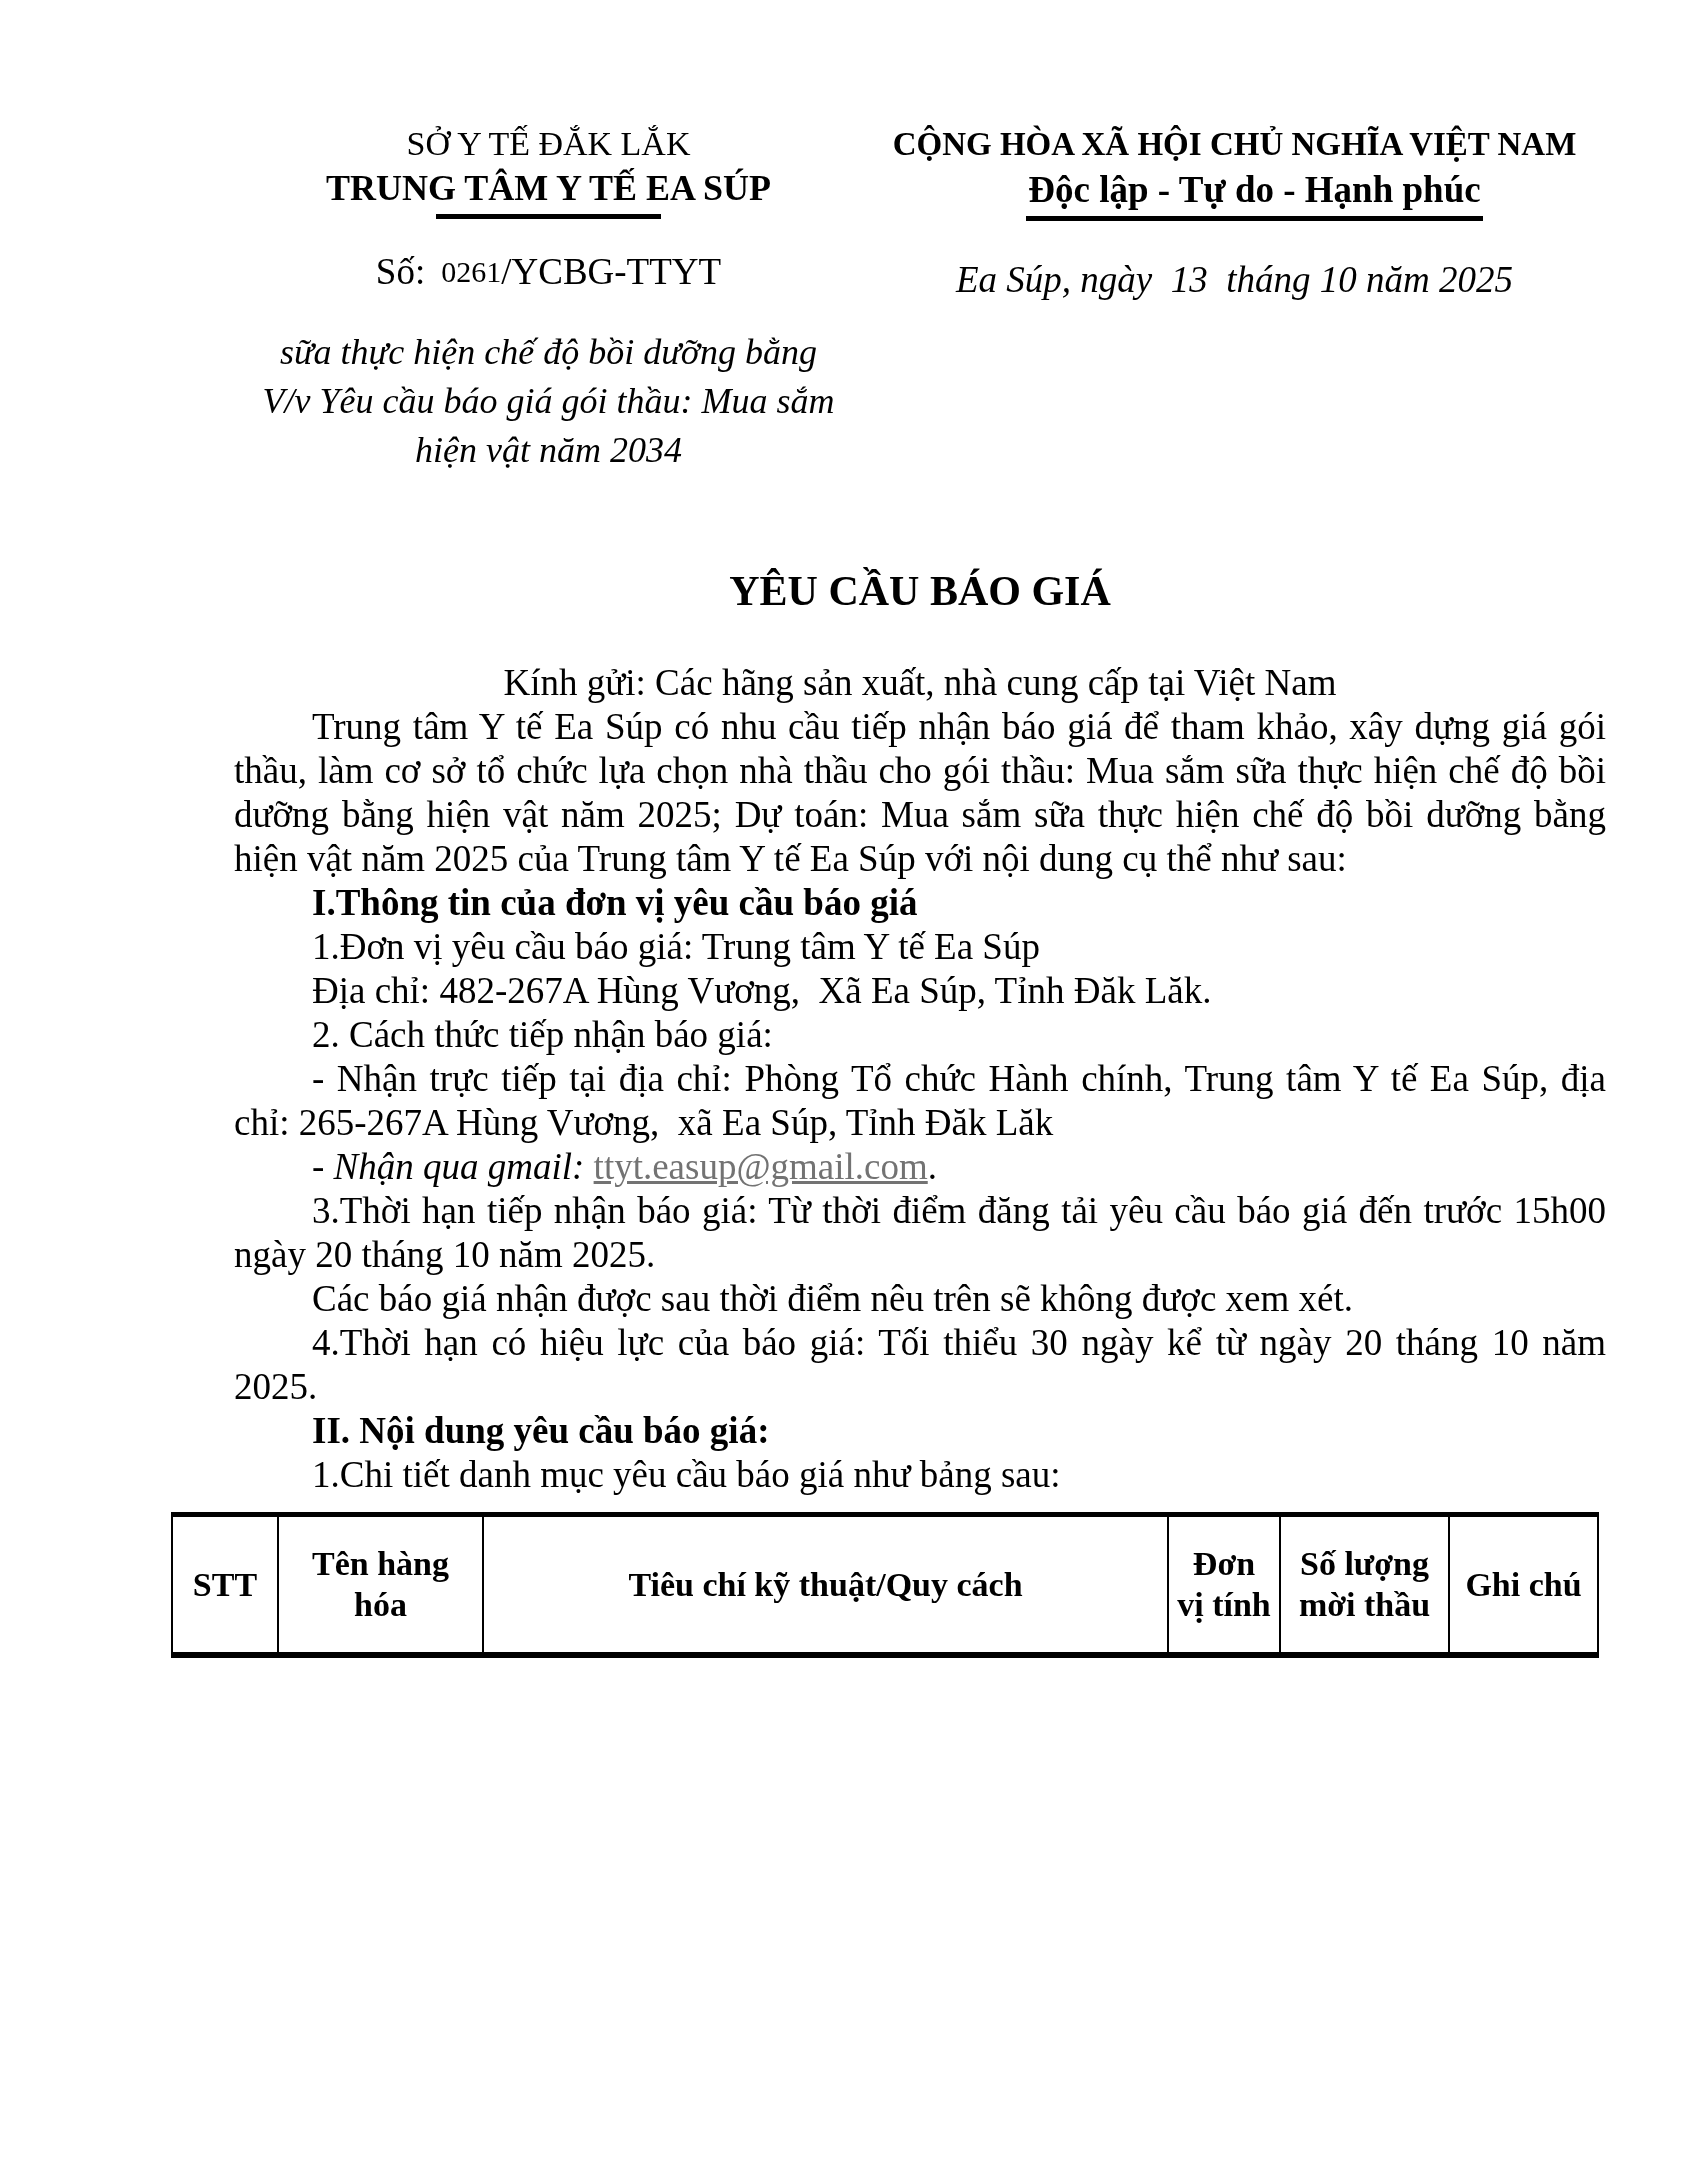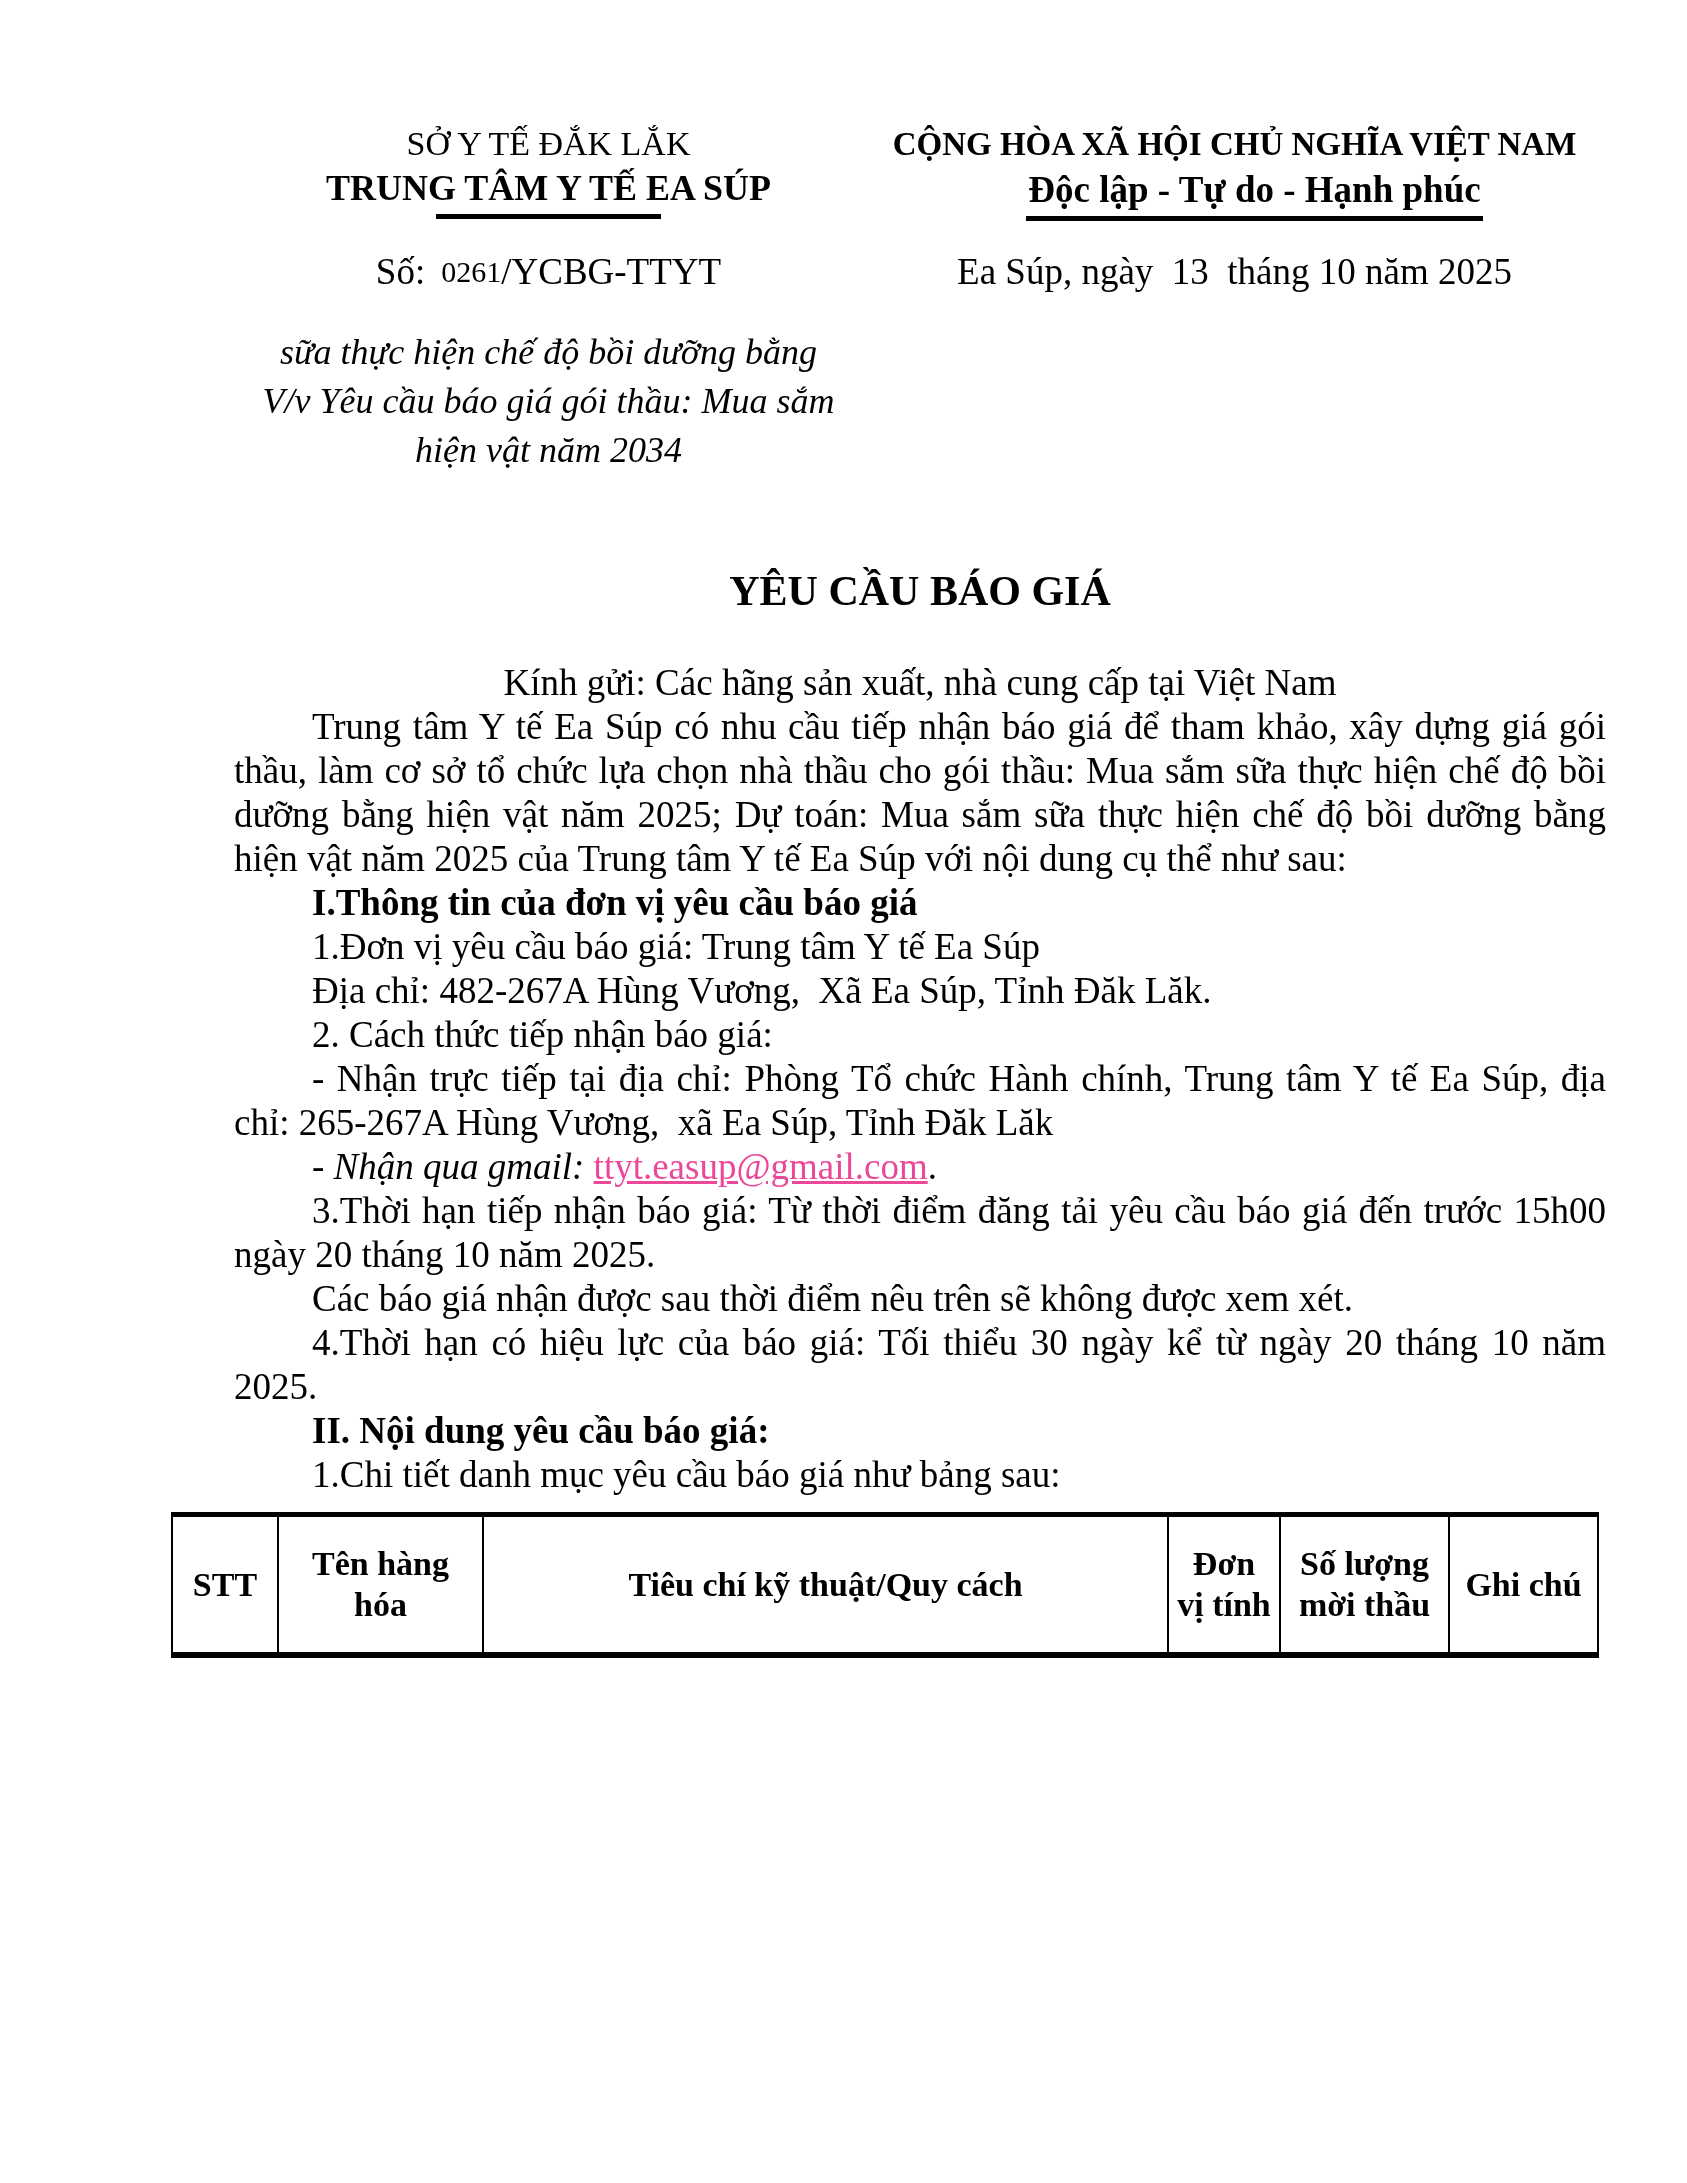--- a/index.html
+++ b/index.html
@@ -19,37 +19,37 @@
   .hdr-left{width:629px;text-align:center;}
   .hdr-right{flex:1;text-align:center;}
   .org-line1{font-size:34px;line-height:44px;}
   .org-line2{font-size:36px;line-height:44px;font-weight:bold;}
   .org-underline{width:225px;height:5.3px;background:#000;margin:4px auto 0 auto;}
   .nat-line1{font-size:33px;line-height:44px;font-weight:bold;}
   .nat-line2{font-size:37px;line-height:41px;font-weight:bold;display:inline-block;
              border-bottom:5.3px solid #000;padding:0 2.6px 6.6px 2.6px;margin-top:2.6px;margin-left:40px;}
   .so-line{margin-top:30px;font-size:37px;line-height:45px;}
   .so-number{font-size:30px;margin-left:16px;vertical-align:2px;}
-  .date-line{margin-top:28px;font-size:37px;line-height:45px;}
+  .date-line{margin-top:36px;font-size:37px;line-height:45px;font-style:italic;}
   .subject{margin-top:34px;font-size:36px;line-height:49px;font-style:italic;text-align:center;}
   
   .doc-title{margin-top:93px;text-align:center;font-size:42px;font-weight:bold;line-height:46px;}
   .salutation{margin-top:46px;text-align:center;font-size:37px;line-height:45px;}
   p.body-par{
     margin:0;font-size:37px;line-height:44px;
     text-align:justify;text-indent:78px;
   }
   .mt-intro{margin-top:38px;}
   .mt-sec{margin-top:50px;}
   .mt-item{margin-top:37px;}
   .mt-line{margin-top:0;}
   .bold{font-weight:bold;}
   .email-par{font-size:37px;line-height:44px;text-indent:78px;margin:0;}
   .em-label{font-style:italic;}
-  a.email-link{color:#ec4899;text-decoration:underline;cursor:pointer;}
+  a.email-link{color:#737373;text-decoration:underline;cursor:pointer;}
   
   .tbl-wrap{margin-top:14.6px;margin-left:-63px;width:1426px;}
   table.quote{
     border-collapse:collapse;table-layout:fixed;width:1426px;
     border-top:5.3px solid #000;border-bottom:6px solid #000;
   }
   table.quote th{
     border-left:2px solid #000;border-right:2px solid #000;
     font-size:34px;line-height:41px;font-weight:bold;
     text-align:center;vertical-align:middle;

